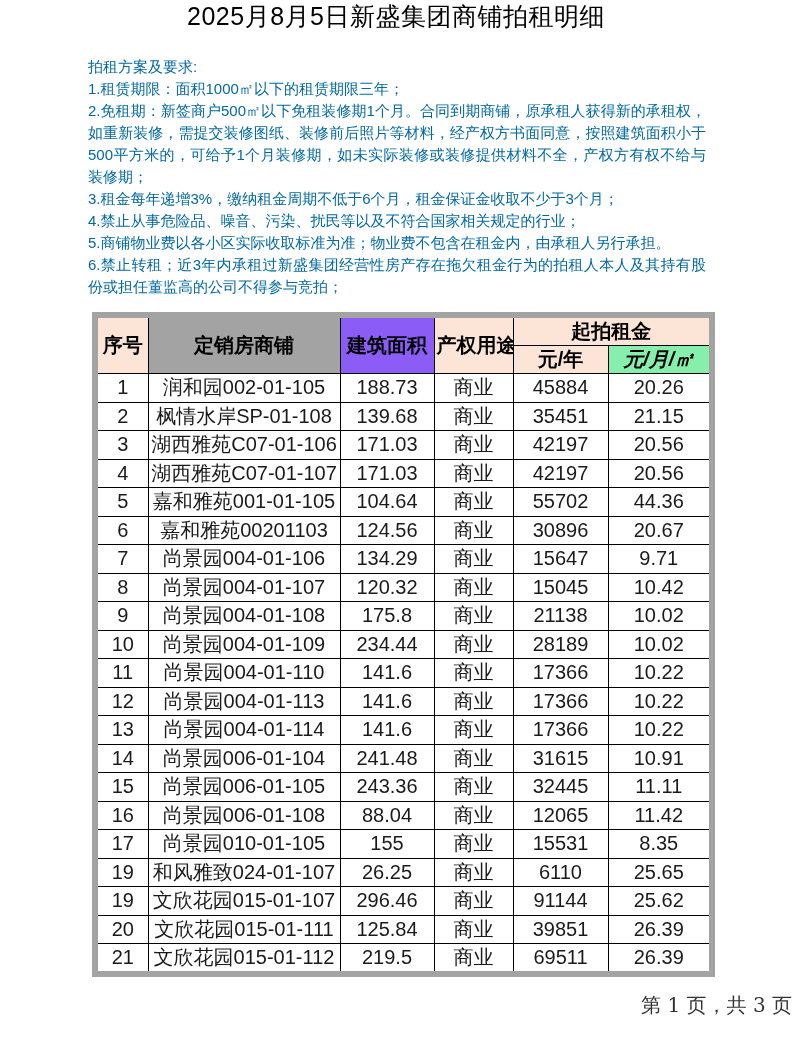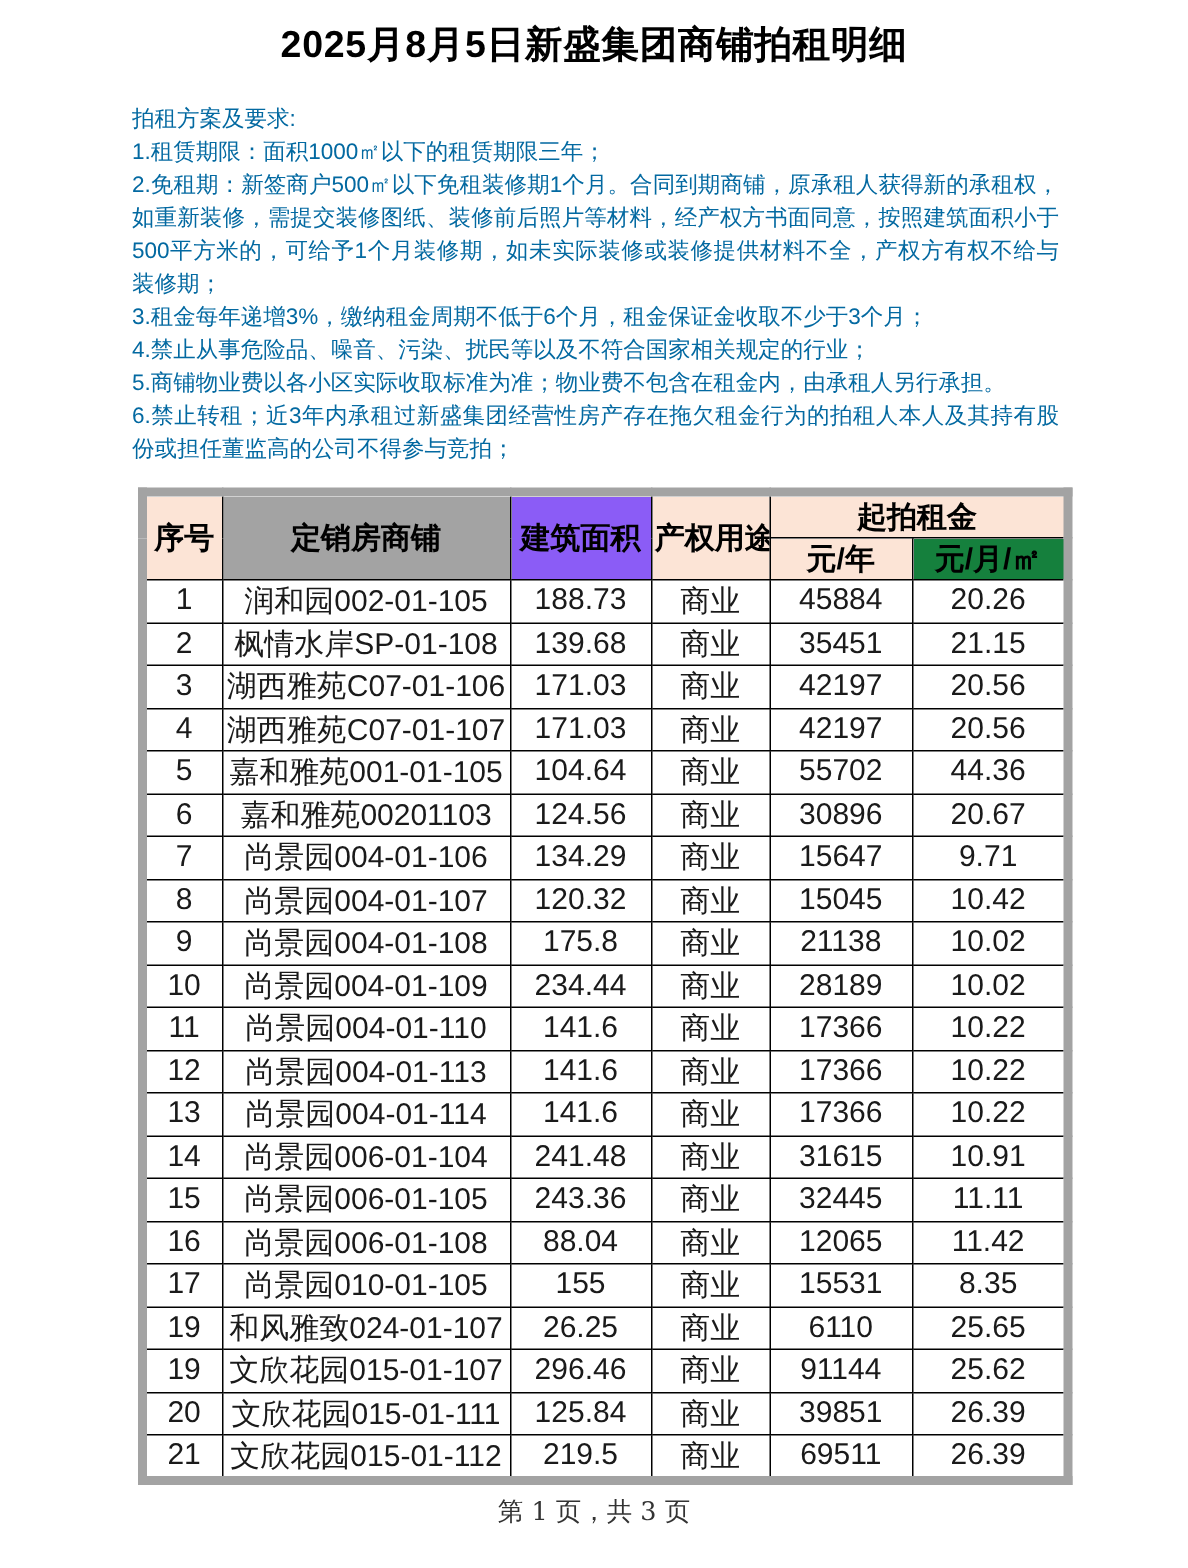--- a/index.html
+++ b/index.html
@@ -8,24 +8,23 @@
     width: 792px;
     height: 1045px;
     background: #ffffff;
     font-family: "Liberation Sans", sans-serif;
     color: #1a1a1a;
     position: relative;
     overflow: hidden;
   }
   .title {
     margin: 0;
-    padding-top: 13px;
     text-align: center;
     font-size: 25px;
-    font-weight: 700;
+    font-weight: 400;
     color: #000000;
     letter-spacing: 0.5px;
   }
   .notice {
     margin: 23px 86px 0 88px;
     font-size: 15px;
     line-height: 22px;
     color: #0369a1;
     text-align: justify;
   }
@@ -55,23 +54,23 @@
   }
   table.rent tbody td {
     height: 28.5px;
     font-weight: 400;
   }
   .footer {
     position: absolute;
     left: 0;
     right: 0;
     bottom: 26px;
-    text-align: center;
+    text-align: right;
     font-family: "DejaVu Serif", serif;
-    font-size: 17px;
+    font-size: 20px;
     color: #333333;
   }
 </style>
 </head>
 <body>
 
 <div class="page">
 
   <h1 class="title">2025月8月5日新盛集团商铺拍租明细</h1>
 
@@ -97,21 +96,21 @@
     <thead>
       <tr>
         <th rowspan="2" style="background: rgb(252, 228, 214);">序号</th>
         <th rowspan="2" style="background: #a3a3a3;">定销房商铺</th>
         <th rowspan="2" style="background: #8b5cf6;">建筑面积</th>
         <th rowspan="2" style="background: rgb(252, 228, 214);">产权用途</th>
         <th colspan="2" style="background: rgb(252, 228, 214);">起拍租金</th>
       </tr>
       <tr>
         <th style="background: rgb(252, 228, 214);">元/年</th>
-        <th style="background: #15803d;">元/月/㎡</th>
+        <th style="background: #86efac; font-style: italic;">元/月/㎡</th>
       </tr>
     </thead>
     <tbody>
         <tr>
           <td>1</td>
           <td>润和园002-01-105</td>
           <td>188.73</td>
           <td>商业</td>
           <td>45884</td>
           <td>20.26</td>

